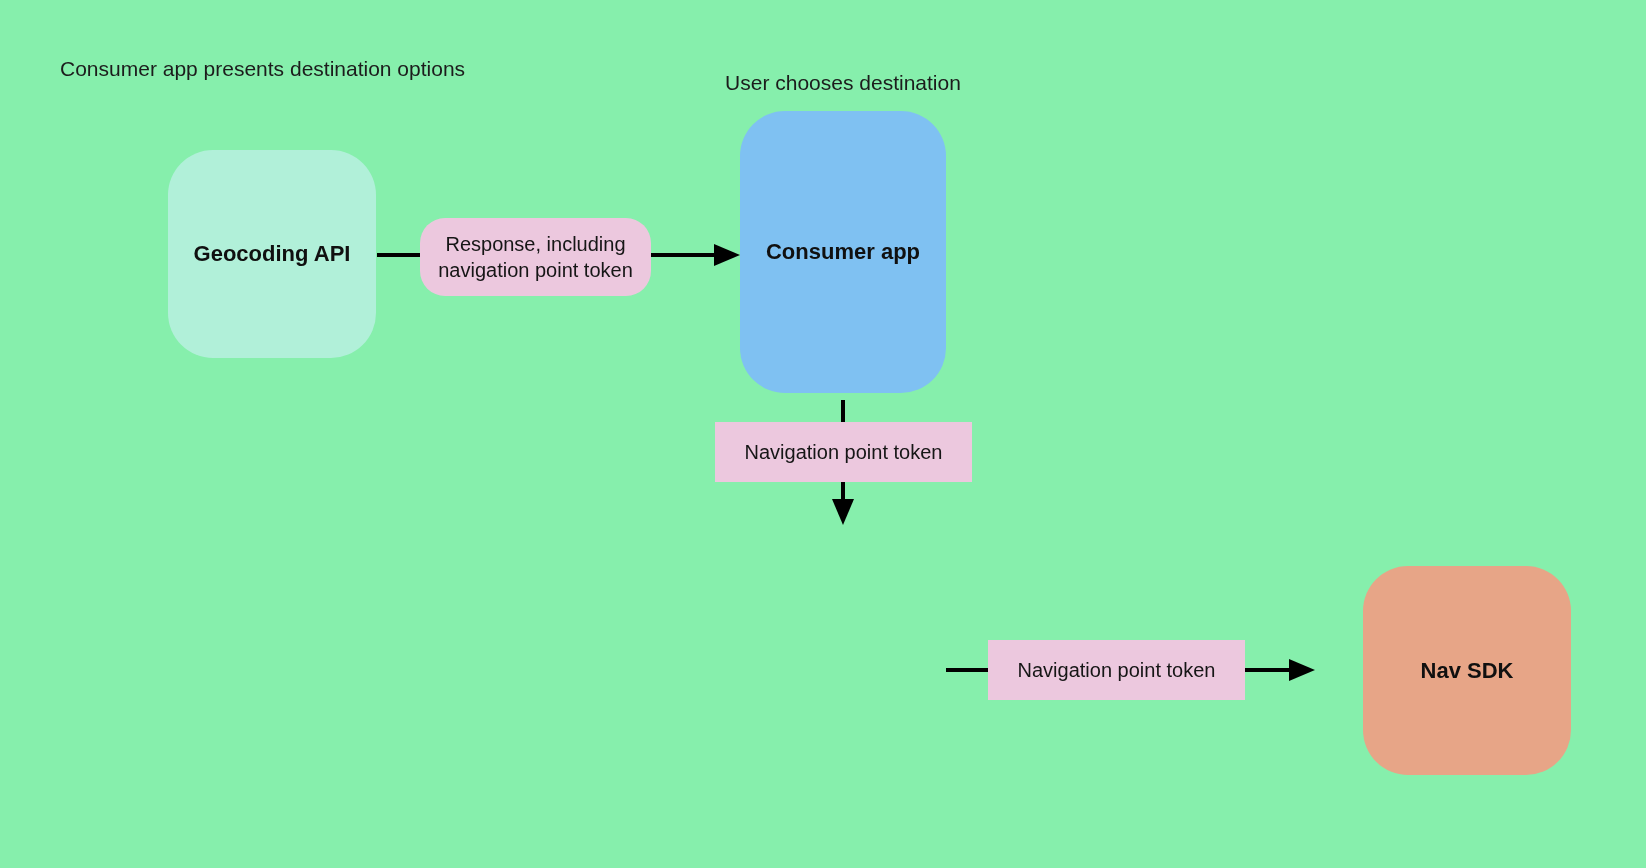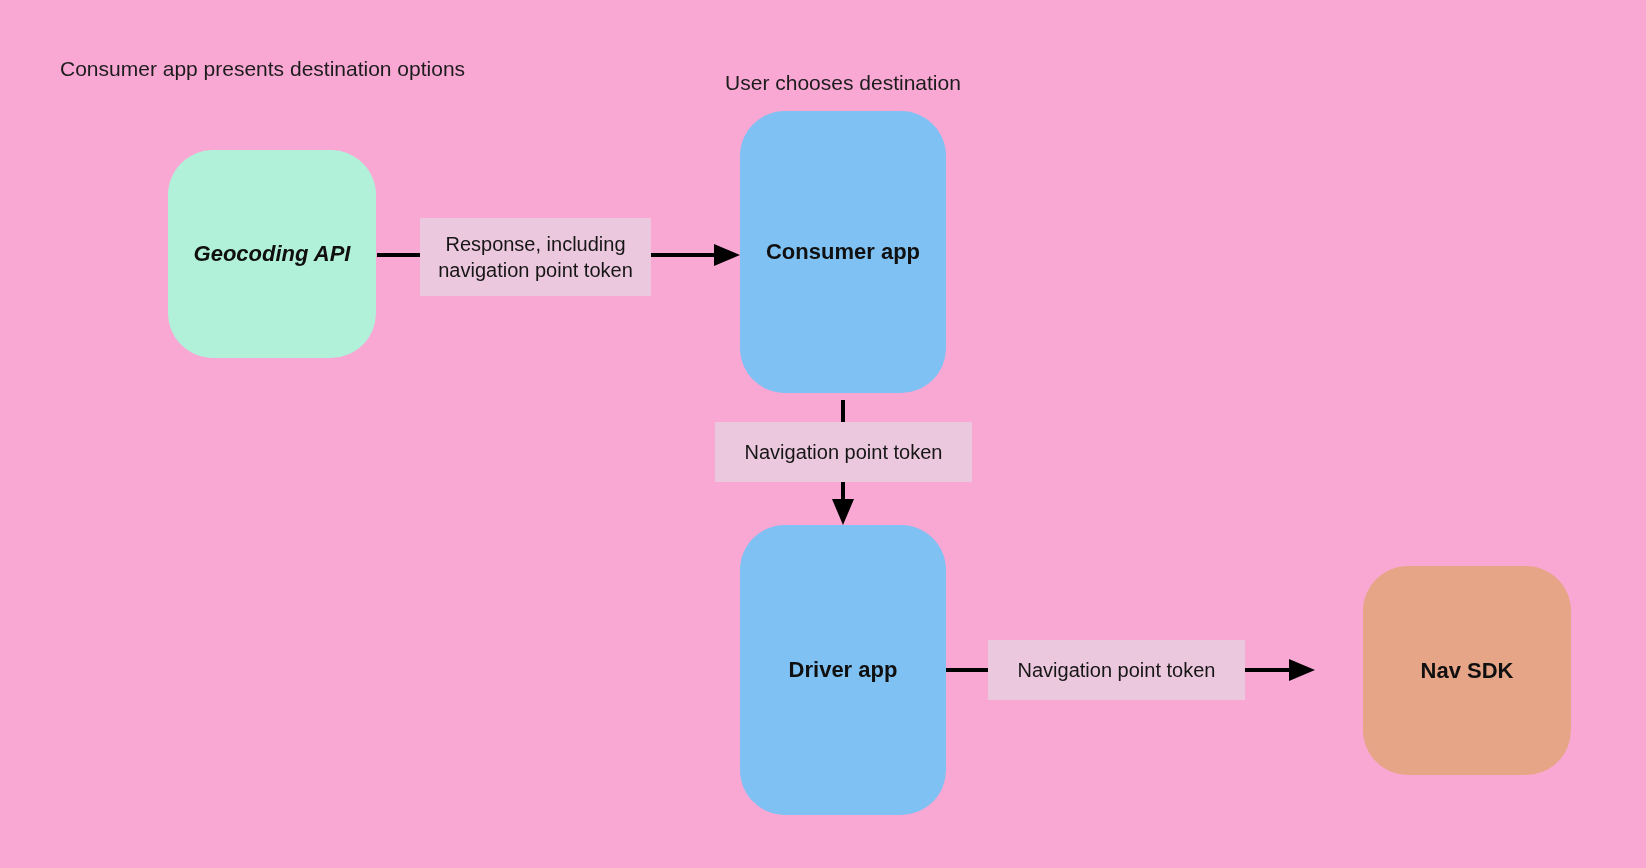--- a/index.html
+++ b/index.html
@@ -5,21 +5,21 @@
   html, body {
     margin: 0;
     padding: 0;
     background: #ffffff;
     font-family: "Liberation Sans", sans-serif;
   }
   .canvas {
     position: relative;
     width: 1646px;
     height: 868px;
-    background: #f9a8d4;
+    background: #86efac;
     overflow: hidden;
   }
   .col-header {
     position: absolute;
     top: 56px;
     font-size: 21px;
     line-height: 26px;
     color: #1c1c1c;
     white-space: nowrap;
   }
@@ -89,22 +89,21 @@
       <line x1="843" y1="400" x2="843" y2="501" stroke="#000000" stroke-width="4"></line>
       <polygon points="832,499 854,499 843,525" fill="#000000"></polygon>
     </g>
 
     <g>
       <line x1="946" y1="670" x2="1291" y2="670" stroke="#000000" stroke-width="4"></line>
       <polygon points="1289,659 1289,681 1315,670" fill="#000000"></polygon>
     </g>
   </svg>
 
-  <div class="edge-label" id="edge-label-response" style="background-color: rgb(236, 200, 222);">Response, including navigation point token</div>
+  <div class="edge-label" id="edge-label-response" style="background-color: rgb(236, 200, 222); border-radius: 25px;">Response, including navigation point token</div>
   <div class="edge-label" id="edge-label-token1" style="background-color: rgb(236, 200, 222);">Navigation point token</div>
   <div class="edge-label" id="edge-label-token2" style="background-color: rgb(236, 200, 222);">Navigation point token</div>
 
-  <div class="node rounded" id="node-geocoding" style="background-color: rgb(177, 240, 217); font-style: italic;">Geocoding API</div>
+  <div class="node rounded" id="node-geocoding" style="background-color: rgb(177, 240, 217);">Geocoding API</div>
   <div class="node rounded" id="node-consumer" style="background-color: rgb(127, 193, 242);">Consumer app</div>
-  <div class="node rounded" id="node-driver" style="background-color: rgb(127, 193, 242);">Driver app</div>
   <div class="node rounded" id="node-navsdk" style="background-color: rgb(231, 165, 135);">Nav SDK</div>
 
 </div>
 
 </body></html>

